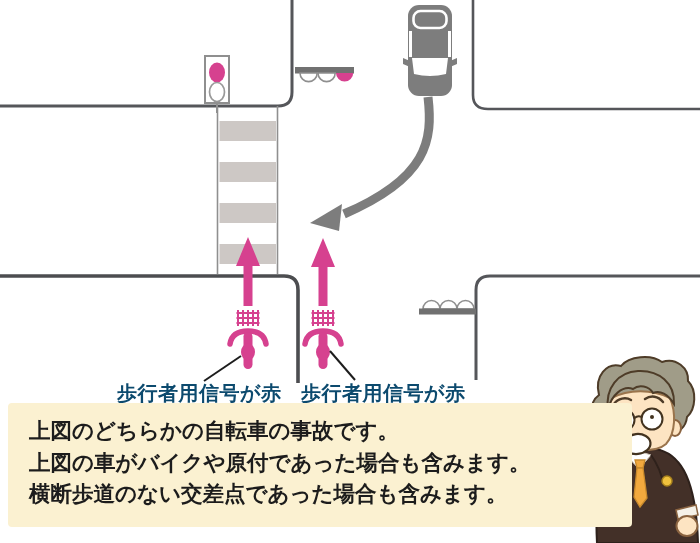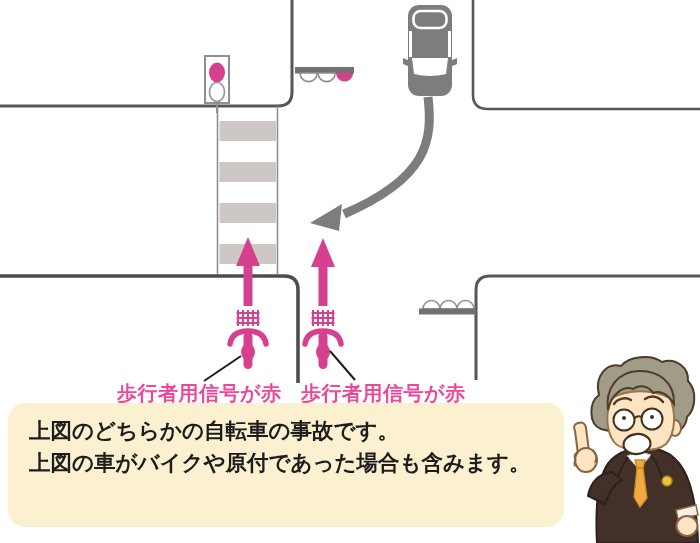--- a/index.html
+++ b/index.html
@@ -2,28 +2,28 @@
 <html><head>
 <meta charset="utf-8">
 <style>
   html,body{margin:0;padding:0;background:#fff;}
   #stage{
     position:relative;width:700px;height:543px;background:#ffffff;overflow:hidden;
     font-family:"Liberation Sans","DejaVu Sans",sans-serif;
   }
   #diagram-svg{position:absolute;left:0;top:0;}
   .signal-label{
-    position:absolute;font-size:20px;font-weight:bold;color:#ec4899;
+    position:absolute;font-size:20px;font-weight:bold;color:#0c4a6e;
     letter-spacing:0.5px;white-space:nowrap;
   }
   #label-pedestrian{left:117px;top:380px;}
   #label-vehicle{left:301px;top:380px;}
   #note-box{
-    position:absolute;left:8px;top:403px;width:556px;height:124px;
-    border-radius:17px;background:#fbf1d1;box-sizing:border-box;
+    position:absolute;left:8px;top:403px;width:624px;height:124px;
+    border-radius:4px;background:#fbf1d1;box-sizing:border-box;
     padding:13px 0 0 21px;
   }
   .note-line{
     font-size:21.5px;line-height:31.5px;font-weight:600;color:#1c1c1c;
     white-space:nowrap;
   }
 </style>
 </head>
 <body>
 
@@ -179,15 +179,16 @@
     </g>
   </svg>
 
   <div class="signal-label" id="label-pedestrian">歩行者用信号が赤</div>
 
   <div class="signal-label" id="label-vehicle">歩行者用信号が赤</div>
 
   <div id="note-box">
     <div class="note-line">上図のどちらかの自転車の事故です。</div>
     <div class="note-line">上図の車がバイクや原付であった場合も含みます。</div>
+    <div class="note-line">横断歩道のない交差点であった場合も含みます。</div>
   </div>
 
 </div>
 
 </body></html>

